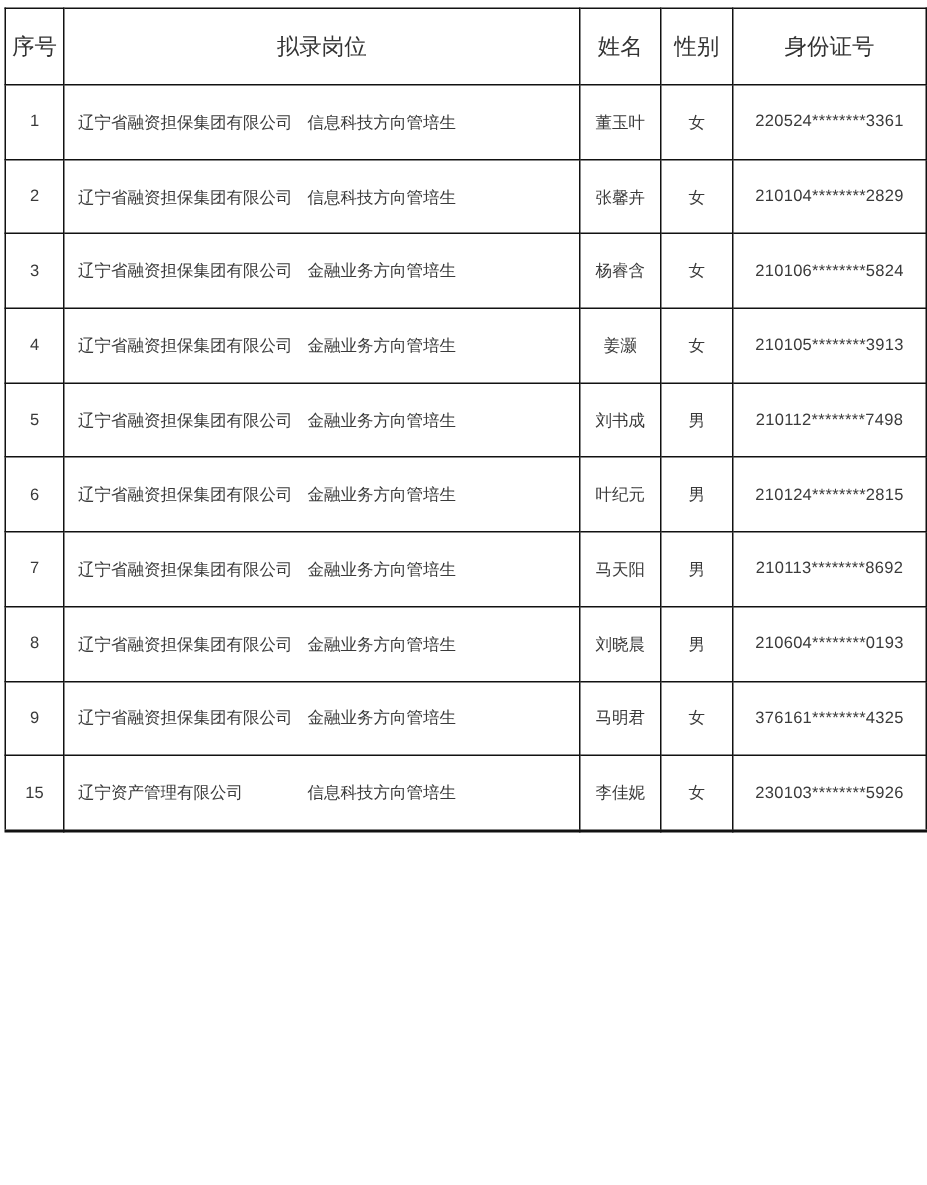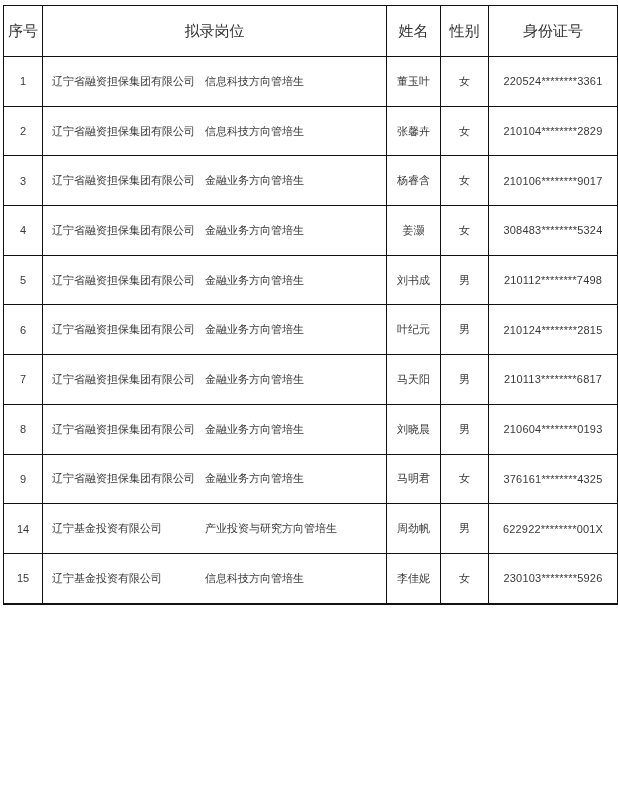--- a/index.html
+++ b/index.html
@@ -121,33 +121,33 @@
         <tr>
       <td>3</td>
       <td class="pos-cell">
         <div class="pos-wrap">
           <span class="company">辽宁省融资担保集团有限公司</span>
           <span class="position">金融业务方向管培生</span>
         </div>
       </td>
       <td>杨睿含</td>
       <td>女</td>
-      <td class="id-cell">210106********9017</td>
+      <td class="id-cell">210106********5824</td>
     </tr>
         <tr>
       <td>4</td>
       <td class="pos-cell">
         <div class="pos-wrap">
           <span class="company">辽宁省融资担保集团有限公司</span>
           <span class="position">金融业务方向管培生</span>
         </div>
       </td>
       <td>姜灏</td>
       <td>女</td>
-      <td class="id-cell">308483********5324</td>
+      <td class="id-cell">210105********3913</td>
     </tr>
         <tr>
       <td>5</td>
       <td class="pos-cell">
         <div class="pos-wrap">
           <span class="company">辽宁省融资担保集团有限公司</span>
           <span class="position">金融业务方向管培生</span>
         </div>
       </td>
       <td>刘书成</td>
@@ -169,21 +169,21 @@
         <tr>
       <td>7</td>
       <td class="pos-cell">
         <div class="pos-wrap">
           <span class="company">辽宁省融资担保集团有限公司</span>
           <span class="position">金融业务方向管培生</span>
         </div>
       </td>
       <td>马天阳</td>
       <td>男</td>
-      <td class="id-cell">210113********6817</td>
+      <td class="id-cell">210113********8692</td>
     </tr>
         <tr>
       <td>8</td>
       <td class="pos-cell">
         <div class="pos-wrap">
           <span class="company">辽宁省融资担保集团有限公司</span>
           <span class="position">金融业务方向管培生</span>
         </div>
       </td>
       <td>刘晓晨</td>
@@ -196,36 +196,24 @@
         <div class="pos-wrap">
           <span class="company">辽宁省融资担保集团有限公司</span>
           <span class="position">金融业务方向管培生</span>
         </div>
       </td>
       <td>马明君</td>
       <td>女</td>
       <td class="id-cell">376161********4325</td>
     </tr>
         <tr>
-      <td>14</td>
-      <td class="pos-cell">
-        <div class="pos-wrap">
-          <span class="company">辽宁基金投资有限公司</span>
-          <span class="position">产业投资与研究方向管培生</span>
-        </div>
-      </td>
-      <td>周劲帆</td>
-      <td>男</td>
-      <td class="id-cell">622922********001X</td>
-    </tr>
-        <tr>
       <td>15</td>
       <td class="pos-cell">
         <div class="pos-wrap">
-          <span class="company">辽宁基金投资有限公司</span>
+          <span class="company">辽宁资产管理有限公司</span>
           <span class="position">信息科技方向管培生</span>
         </div>
       </td>
       <td>李佳妮</td>
       <td>女</td>
       <td class="id-cell">230103********5926</td>
     </tr>
       </tbody>
   </table>
 

